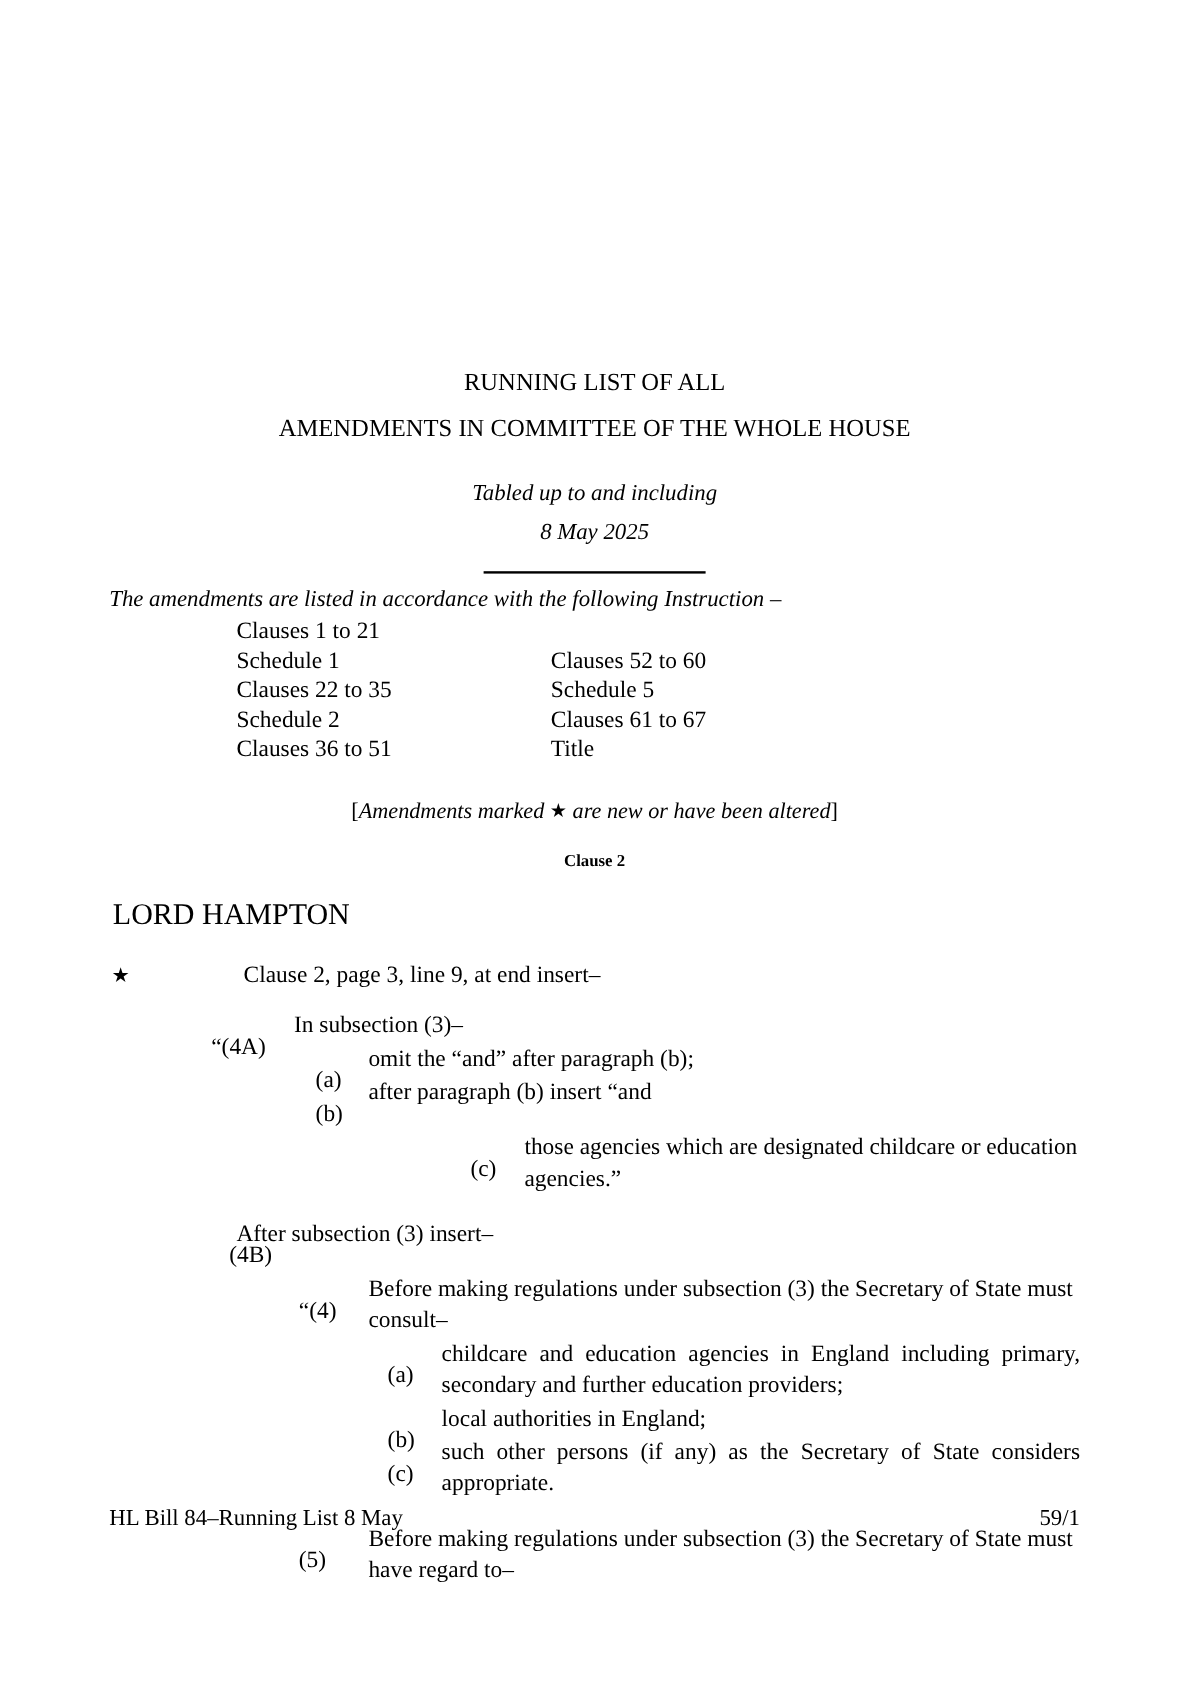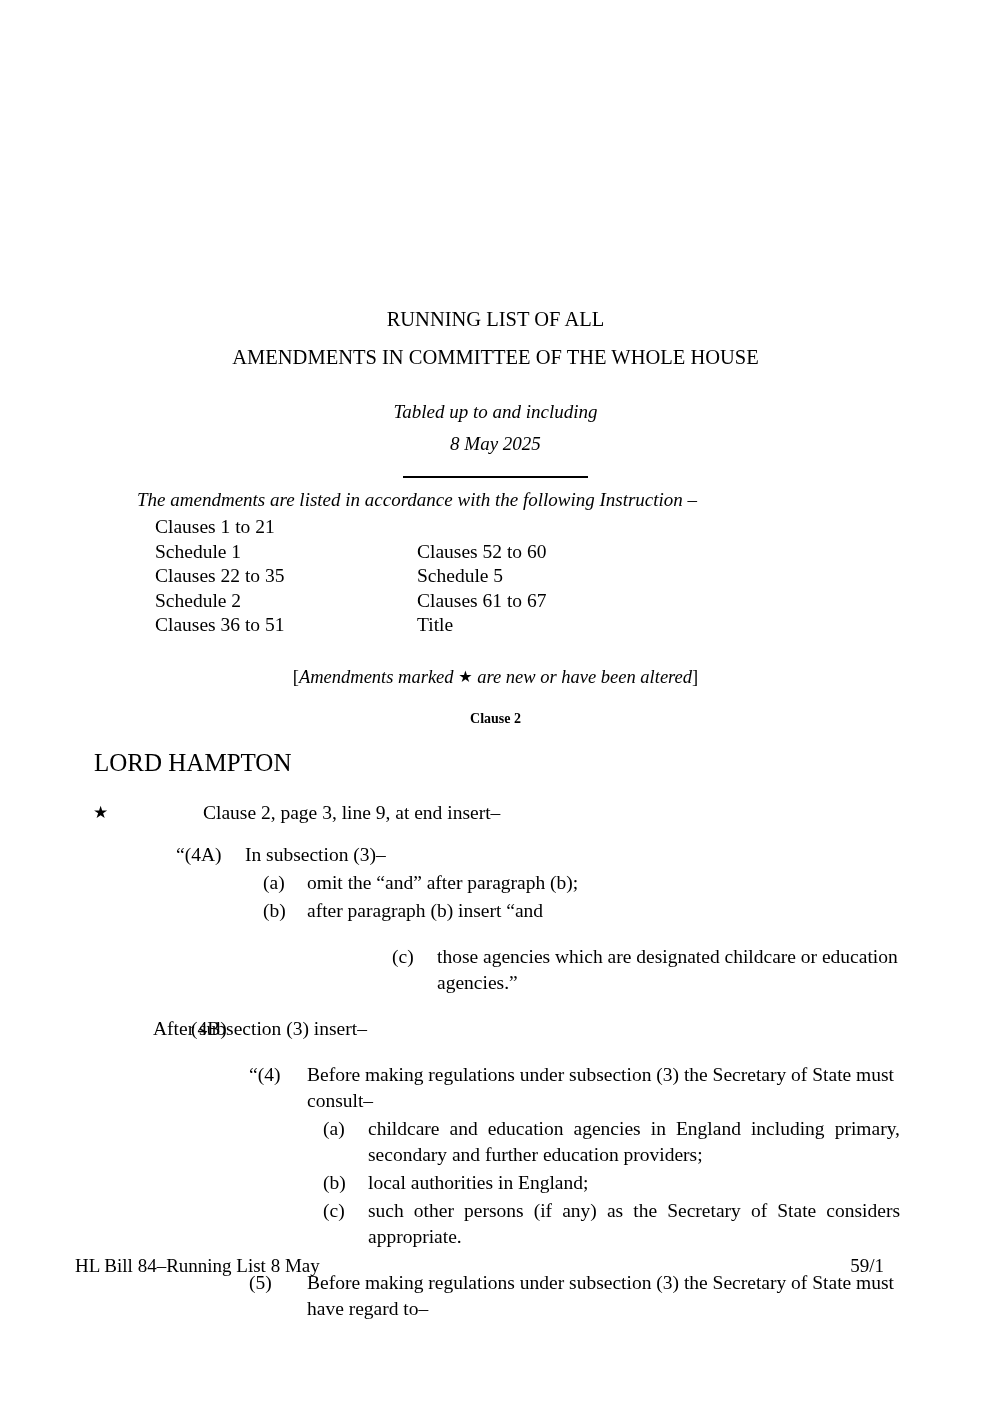--- a/index.html
+++ b/index.html
@@ -91,25 +91,24 @@
   .instruction-block {
     position: absolute;
     left: 91px;
     top: 487px;
     width: 809px;
   }
   .instruction-line {
     font-style: italic;
     font-size: 19px;
     line-height: 26px;
-    margin-left: 46px;
   }
   .clause-list {
     margin-top: 2px;
-    margin-left: 64px;
+    margin-left: 106px;
     width: 560px;
   }
   .clause-row {
     display: flex;
     line-height: 24.5px;
     font-size: 19.5px;
   }
   .clause-col-left {
     width: 262px;
     flex: 0 0 262px;
@@ -180,58 +179,58 @@
 
   
   .para {
     position: relative;
     font-size: 19.5px;
     line-height: 26px;
     margin-top: 16px;
   }
   .para .label {
     position: absolute;
-    top: 0;
+    top: 18px;
     text-align: left;
     white-space: nowrap;
   }
   .para .ptext {
     display: block;
   }
   .para.justify .ptext {
     text-align: justify;
     text-justify: inter-word;
   }
 
   
   .lvl-4a > .label { left: 85px; }
   .lvl-4a > .ptext { margin-left: 154px; }
 
   .lvl-4b > .label { left: 100px; }
-  .lvl-4b > .ptext { margin-left: 62px; }
+  .lvl-4b > .ptext { margin-left: 106px; }
 
   .lvl-ab > .label { left: 172px; }
   .lvl-ab > .ptext { margin-left: 216px; }
 
   .lvl-4 > .label  { left: 158px; }
   .lvl-4 > .ptext  { margin-left: 216px; }
 
   .lvl-abc > .label { left: 232px; }
   .lvl-abc > .ptext { margin-left: 277px; }
 
   .lvl-deep > .label { left: 301px; }
   .lvl-deep > .ptext { margin-left: 346px; }
 
   .tight { margin-top: 2px; }
   .gap-lg { margin-top: 20px; }
 
   
   .footer {
     position: absolute;
-    left: 75px;
+    left: 91px;
     top: 1253px;
     width: 809px;
     display: flex;
     justify-content: space-between;
     align-items: baseline;
     font-size: 19px;
     line-height: 26px;
   }
 </style>
 </head>

